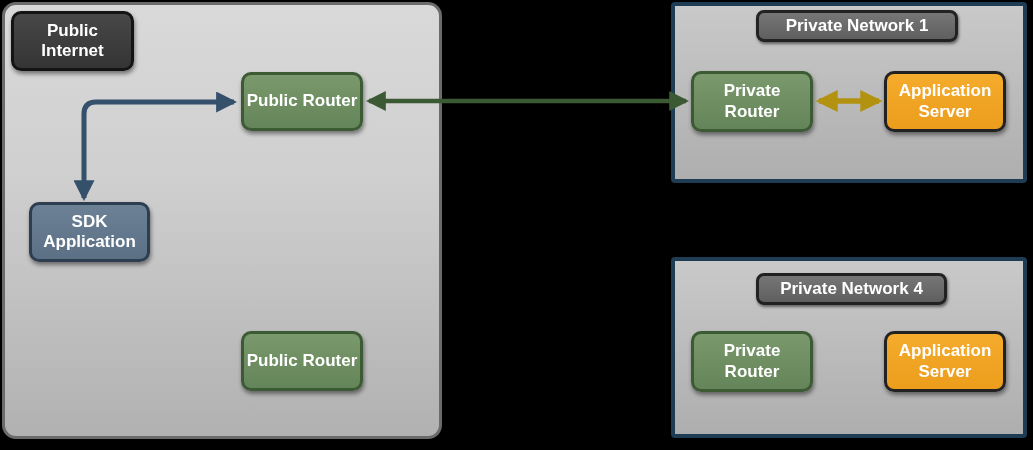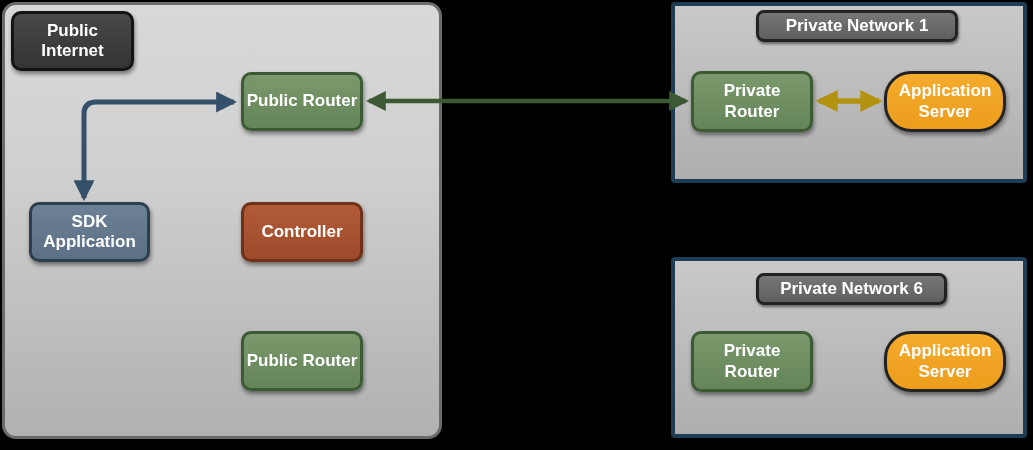--- a/index.html
+++ b/index.html
@@ -20,21 +20,21 @@
   }
   .node{
     position:absolute;box-sizing:border-box;display:flex;align-items:center;justify-content:center;
     text-align:center;color:#ffffff;font-weight:bold;font-size:17px;line-height:1.18;
     border-radius:10px;border:3px solid;box-shadow:1px 3px 4px rgba(0,0,0,0.45);
     padding:2px;
   }
   .node-green{background:linear-gradient(#7a9a6d,#648459);border-color:#3c5a34;}
   .node-slate{background:linear-gradient(#6d8196,#5c7085);border-color:#2d3e50;}
   .node-rust{background:linear-gradient(#b25a38,#9d4b2b);border-color:#6f3118;}
-  .node-orange{background:linear-gradient(#f5ab2c,#ec9d1c);border-color:#222222;border-radius:27px;}
+  .node-orange{background:linear-gradient(#f5ab2c,#ec9d1c);border-color:#222222;}
   .node-dark{background:linear-gradient(#484848,#343434);border-color:#141414;}
   .net-title{
     position:absolute;box-sizing:border-box;display:flex;align-items:center;justify-content:center;
     text-align:center;color:#ffffff;font-weight:bold;font-size:17px;
     background:linear-gradient(#767676,#5f5f5f);border:3px solid #222222;border-radius:8px;
     box-shadow:1px 2px 3px rgba(0,0,0,0.5);
   }
   .arrow-layer{position:absolute;left:0;top:0;width:1033px;height:450px;pointer-events:none;z-index:10;}
 </style>
 </head>
@@ -45,40 +45,37 @@
   <div class="region region-left">
     <div class="node node-dark" style="left:6px;top:6px;width:123px;height:60px;">
       <span>Public Internet</span>
     </div>
     <div class="node node-green" style="left:236px;top:67px;width:122px;height:59px;">
       <span>Public Router</span>
     </div>
     <div class="node node-slate" style="left:24px;top:197px;width:121px;height:60px;">
       <span>SDK Application</span>
     </div>
-    <div class="node node-rust" style="left:236px;top:197px;width:122px;height:60px;">
-      <span>Controller</span>
-    </div>
     <div class="node node-green" style="left:236px;top:326px;width:122px;height:60px;">
       <span>Public Router</span>
     </div>
   </div>
 
   <div class="region region-pn" style="left:671px;top:2px;">
     <div class="net-title" style="left:81px;top:4px;width:202px;height:32px;">Private Network 1</div>
     <div class="node node-green" style="left:16px;top:65px;width:122px;height:61px;">
       <span>Private Router</span>
     </div>
     <div class="node node-orange" style="left:209px;top:65px;width:122px;height:61px;">
       <span>Application Server</span>
     </div>
   </div>
 
   <div class="region region-pn" style="left:671px;top:257px;">
-    <div class="net-title" style="left:81px;top:12px;width:191px;height:32px;">Private Network 6</div>
+    <div class="net-title" style="left:81px;top:12px;width:191px;height:32px;">Private Network 4</div>
     <div class="node node-green" style="left:16px;top:70px;width:122px;height:61px;">
       <span>Private Router</span>
     </div>
     <div class="node node-orange" style="left:209px;top:70px;width:122px;height:61px;">
       <span>Application Server</span>
     </div>
   </div>
 
   <svg class="arrow-layer" viewBox="0 0 1033 450">
     <defs>

